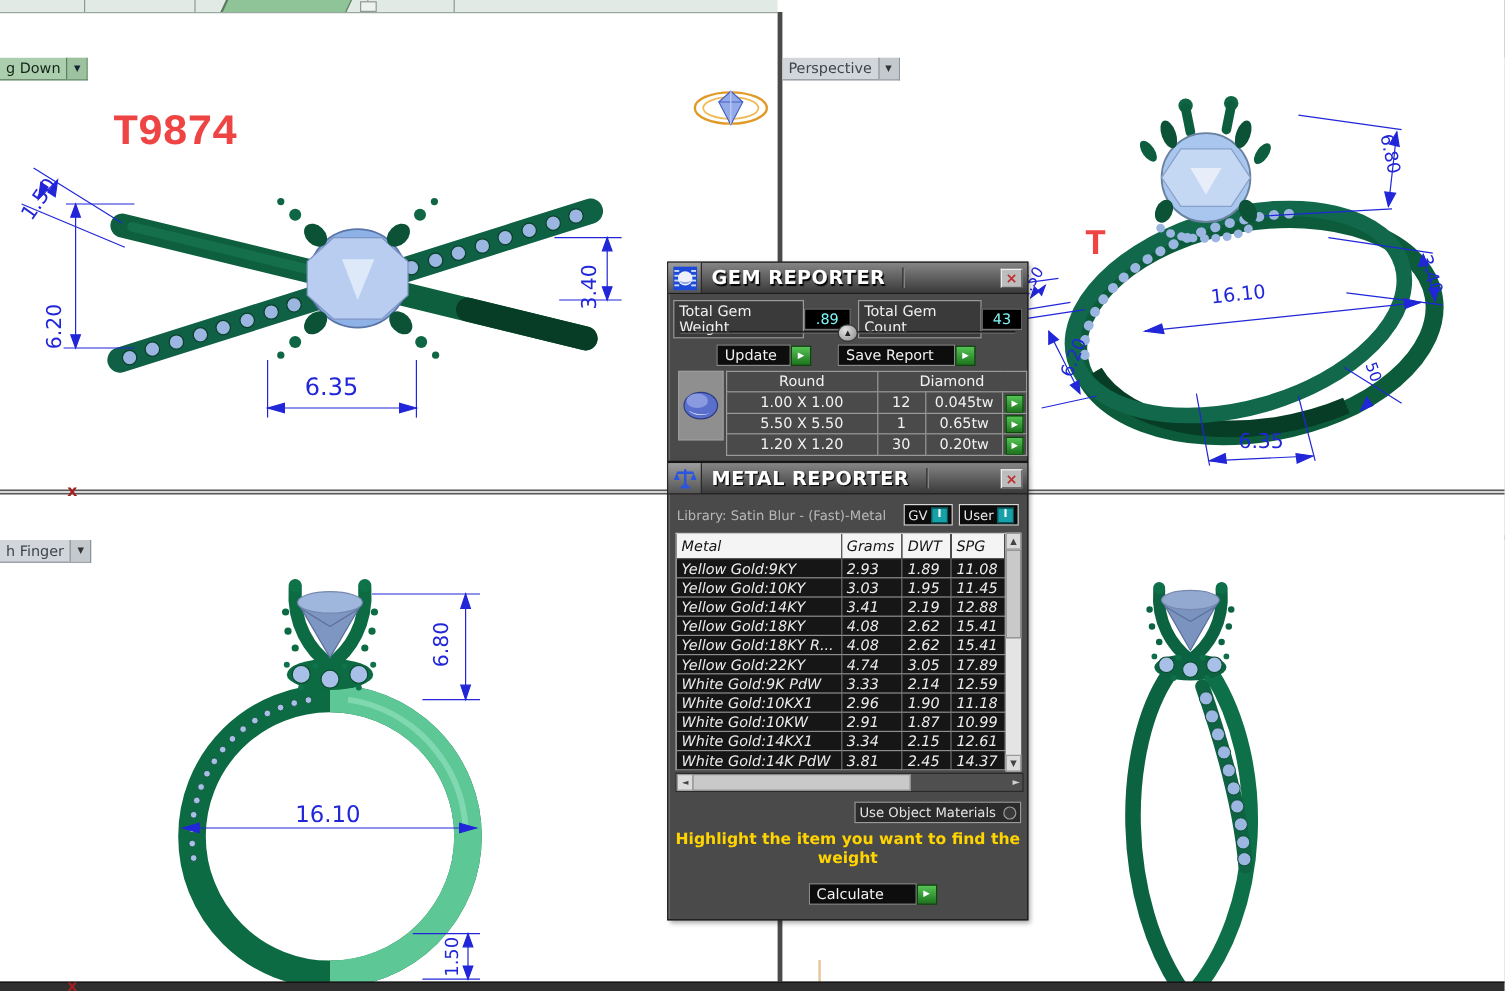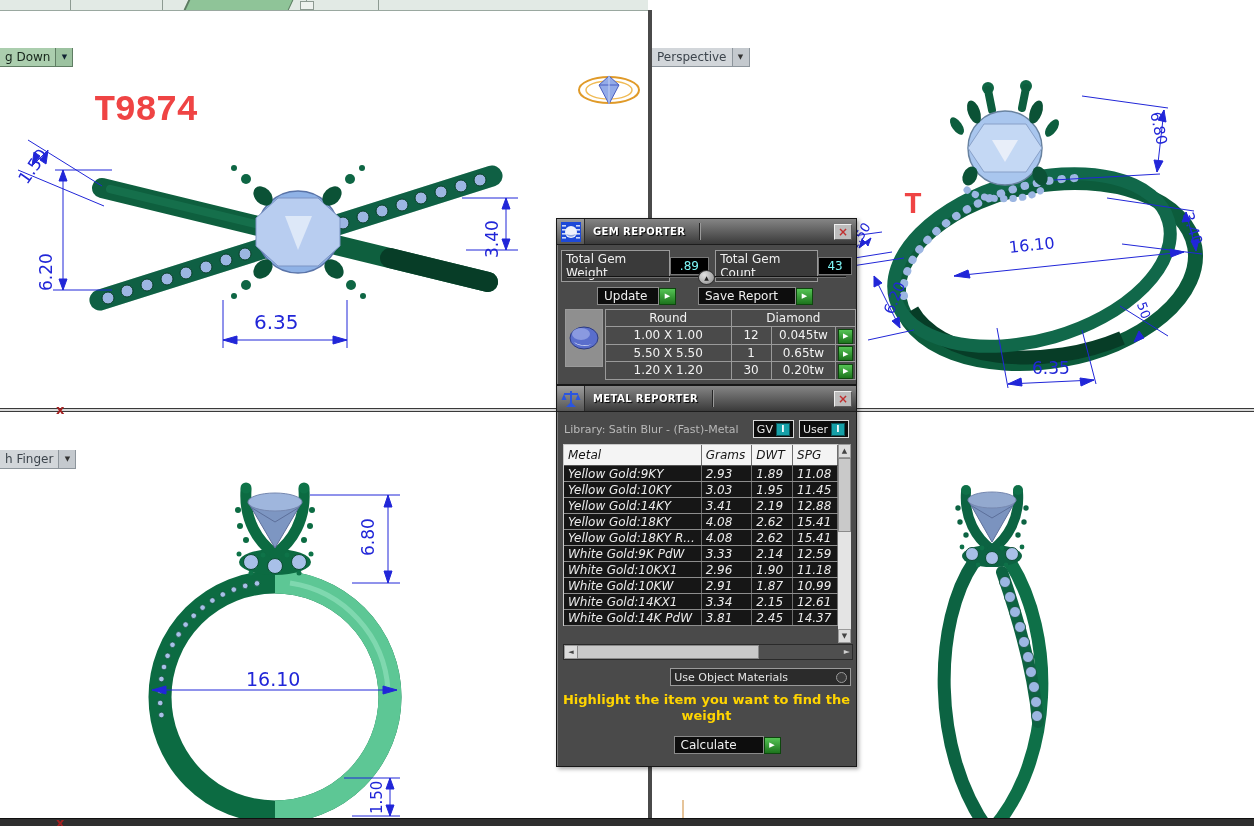--- a/index.html
+++ b/index.html
@@ -33,21 +33,21 @@
   .dim{position:absolute;color:#2126d8;white-space:nowrap;font-size:15px;transform-origin:0 0;z-index:3;}
   .modeltitle{position:absolute;color:#ef4444;font-family:Liberation Mono, monospace;font-weight:bold;letter-spacing:-1px;z-index:3;}
   .axis-x{position:absolute;color:#a22020;font-weight:bold;font-size:13px;z-index:3;}
   .axis-y{position:absolute;color:#128a94;font-weight:bold;font-style:italic;font-size:13px;z-index:3;}
   
   .panel{position:absolute;background:#4a4a4a;border:1px solid #181818;box-shadow:inset 1px 1px 0 #7e7e7e, 2px 2px 4px rgba(0,0,0,.35);z-index:20;color:#e8e8e8;font-size:12px;}
   #gem-reporter{left:556px;top:218px;width:299px;height:165px;}
   #metal-weights{left:556px;top:385px;width:299px;height:380px;}
   .tbar{height:25px;background:linear-gradient(#858585,#3a3a3a);display:flex;align-items:center;border-bottom:1px solid #1d1d1d;}
   .tbar .icontile{width:27px;height:25px;display:flex;align-items:center;justify-content:center;background:linear-gradient(#9d9d9d,#555);border-right:1px solid #2a2a2a;}
-  .tbar .title{font-weight:bold;font-size:10px;color:#fff;padding-left:8px;letter-spacing:.4px;text-shadow:1px 1px 1px #000;}
+  .tbar .title{font-weight:bold;font-size:16px;color:#fff;padding-left:8px;letter-spacing:.4px;text-shadow:1px 1px 1px #000;}
   .tbar .groove{margin-left:14px;width:1px;height:17px;background:#262626;border-right:1px solid #9a9a9a;}
   .closebox{margin-left:auto;margin-right:4px;width:16px;height:14px;background:#bdbdbd;border:1px solid #5a5a5a;border-top-color:#efefef;border-left-color:#efefef;text-align:center;}
   .closebox::after{content:"×";color:#c03030;font-weight:bold;font-size:12px;line-height:12px;}
   .lblbox{background:#3a3a3a;border:1px solid #9a9a9a;padding:1px 4px;color:#f0f0f0;}
   .valbox{background:#000;border:1px solid #777;color:#7ff7f7;text-align:center;padding:1px 2px;}
   .blackbtn{background:#0d0d0d;border:1px solid #8a8a8a;color:#f0f0f0;padding:1px 6px;}
   .greenbtn{width:15px;height:15px;background:linear-gradient(#55c455,#1d741d);border:1px solid #0d470d;display:inline-flex;align-items:center;justify-content:center;}
   .greenbtn::after{content:"▶";color:#fff;font-size:7px;}
   
   .gemtable{border-collapse:collapse;}
@@ -60,21 +60,21 @@
   .libtext{color:#b8b8b8;font-size:11px;}
   .toolbtn{display:inline-flex;align-items:center;gap:3px;background:#0c0c0c;border:1px solid #d8d8d8;padding:1px 3px;height:14px;color:#e8e8e8;font-size:11px;}
   .ibadge{width:12px;height:11px;background:#16a0a8;border:1px solid #0a5458;color:#fff;font-size:9px;font-weight:bold;line-height:11px;text-align:center;}
   .mwtable{border-collapse:collapse;table-layout:fixed;background:#161616;font-style:italic;}
   .mwtable td{border-right:1px solid #6e6e6e;border-bottom:1px solid #8e8e8e;font-size:12px;padding:0 4px;height:15px;white-space:nowrap;overflow:hidden;color:#ececec;}
   .mwtable tr.hdr td{background:#f4f4f4;color:#151515;height:20px;border-bottom:1px solid #555;}
   .sb{background:#e4e4e4;}
   .sb-arrow{display:flex;align-items:center;justify-content:center;background:#dcdcdc;border:1px solid #9a9a9a;color:#444;font-size:7px;}
   .sb-thumb{background:#c9c9c9;border:1px solid #8a8a8a;}
   .hint{color:#ffd400;font-weight:bold;font-size:13px;text-align:center;line-height:16px;}
-  .uom{display:flex;align-items:center;background:#2b2b2b;border:1px solid #9a9a9a;height:16px;padding:0 3px;font-size:11px;color:#e4e4e4;gap:42px;}
+  .uom{display:flex;align-items:center;background:#2b2b2b;border:1px solid #9a9a9a;height:16px;padding:0 3px;font-size:11px;color:#e4e4e4;}
   .uom .circ{margin-left:6px;width:9px;height:9px;border:1px solid #9a9a9a;border-radius:50%;background:#3a3a3a;}
 </style>
 </head>
 <body>
 
 <div id="app">
 
   <div id="tabstrip" class="abs">
     <div class="activetab"></div>
     <div class="sep" style="left:70px"></div>
@@ -554,20 +554,26 @@
               <td>2.62</td>
               <td>15.41</td>
             </tr>
         <tr>
               <td>Yellow Gold:18KY R...</td>
               <td>4.08</td>
               <td>2.62</td>
               <td>15.41</td>
             </tr>
         <tr>
+              <td>Yellow Gold:22KY</td>
+              <td>4.74</td>
+              <td>3.05</td>
+              <td>17.89</td>
+            </tr>
+        <tr>
               <td>White Gold:9K PdW</td>
               <td>3.33</td>
               <td>2.14</td>
               <td>12.59</td>
             </tr>
         <tr>
               <td>White Gold:10KX1</td>
               <td>2.96</td>
               <td>1.90</td>
               <td>11.18</td>

